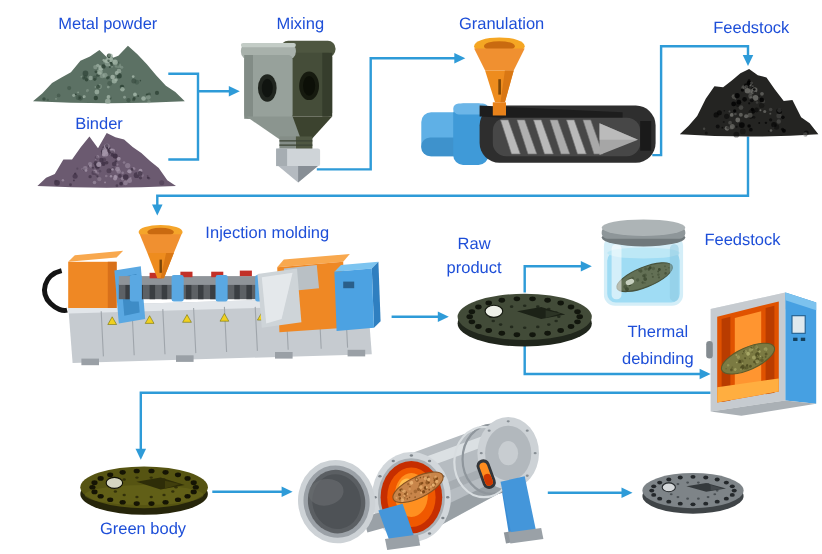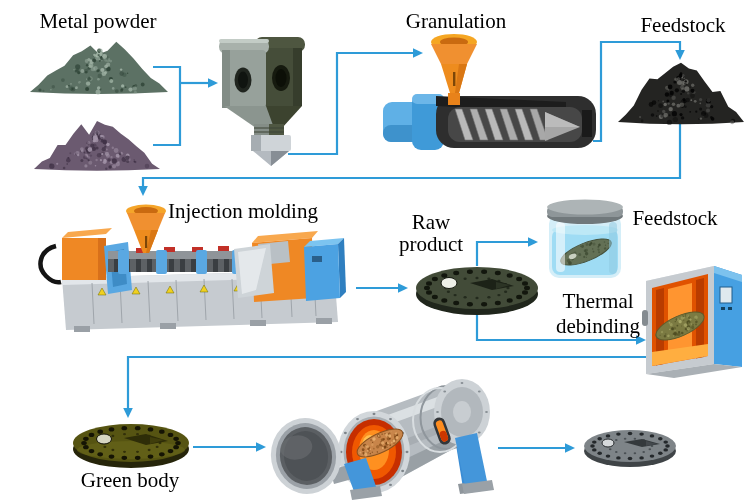--- a/index.html
+++ b/index.html
@@ -1,19 +1,19 @@
 <!DOCTYPE html>
 <html><head>
 <meta charset="utf-8">
 <style>
   html,body{margin:0;padding:0;background:#fff;}
   #canvas{position:relative;width:747px;height:504px;background:#ffffff;
           font-family:"Liberation Sans",sans-serif;overflow:hidden;}
   #art{position:absolute;left:0;top:0;}
-  .label{position:absolute;font-size:21px;color:#000000;text-align:center;line-height:21px;font-family:Liberation Serif, serif;}
+  .label{position:absolute;font-size:15px;color:#1d4ed8;text-align:center;line-height:21px;}
   .label.l-left{text-align:center;line-height:22px;}
   .label.l-tall{line-height:25px;}
 </style>
 </head>
 <body>
 
 <div id="canvas">
 <svg id="art" width="747" height="504" viewBox="0 0 747 504">
 
   <g stroke="#2e9bd8" stroke-width="2.2" fill="none">
@@ -916,20 +916,22 @@
           <ellipse cx="643.7" cy="440.1" rx="1.3" ry="0.98" fill="#4a5054"></ellipse>
           <ellipse cx="649.8" cy="442.7" rx="1.3" ry="0.98" fill="#4a5054"></ellipse>
         </g>
     <polygon points="624,442 642,439 660,444 642,447" fill="#34393c"></polygon>
     <polygon points="646,441 657,444 646,446" fill="#44494d"></polygon>
     <ellipse cx="608" cy="443" rx="6" ry="4" fill="#d6d9db" stroke="#24282b" stroke-width="1"></ellipse>
   </g>
 </svg>
 
 <div class="label" style="left:28px;top:11px;width:140px">Metal powder</div>
+<div class="label" style="left:40px;top:102px;width:100px">Binder</div>
+<div class="label" style="left:223px;top:11px;width:100px">Mixing</div>
 <div class="label" style="left:397px;top:11px;width:118px">Granulation</div>
 <div class="label" style="left:629px;top:15px;width:108px">Feedstock</div>
 <div class="label" style="left:167px;top:201px;width:152px">Injection molding</div>
 <div class="label l-left" style="left:392px;top:211px;width:78px">Raw product</div>
 <div class="label" style="left:632px;top:208px;width:86px">Feedstock</div>
 <div class="label l-tall" style="left:546px;top:289px;width:104px">Thermal debinding</div>
 <div class="label" style="left:63px;top:470px;width:134px">Green body</div>
 </div>
 
 </body></html>

